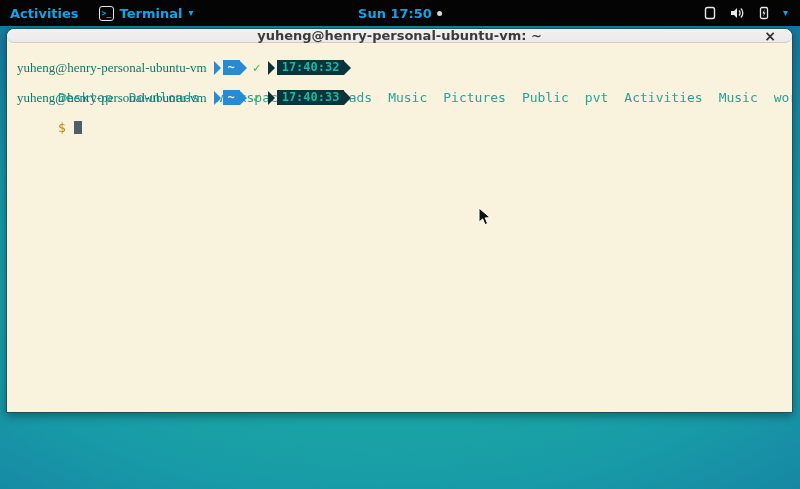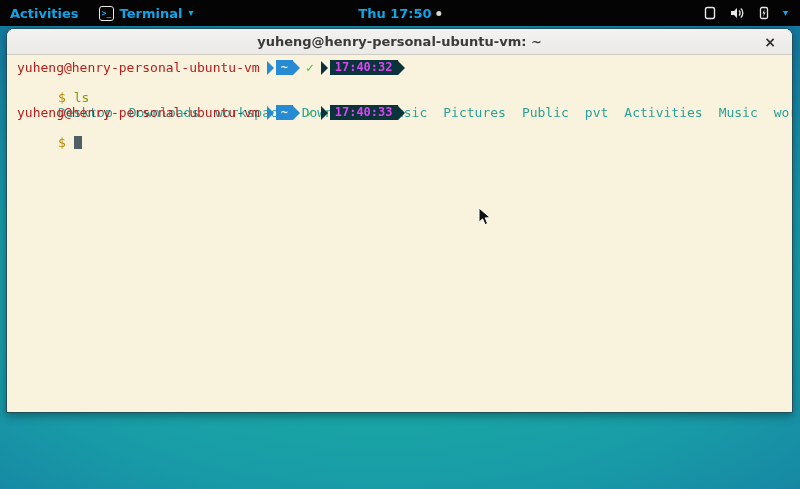--- a/index.html
+++ b/index.html
@@ -37,52 +37,52 @@
   .tb-right svg { display:block; }
 
   
   .window {
     position:absolute; left:6px; top:28px; width:787px; height:385px;
     border:1px solid #20505c; border-radius:8px 8px 0 0;
     box-shadow:0 3px 10px rgba(0,0,0,0.35);
     background:#f9f3dd; overflow:hidden; z-index:2;
   }
   .titlebar {
-    position:relative; height:26px;
+    position:relative; height:14px;
     background:linear-gradient(#f4f2f0,#eceae7);
     border-bottom:1px solid #cfcbc6;
     display:flex; align-items:center; justify-content:center;
-    font-size:13px; font-weight:700; color:#3a3a3a;
+    font-size:13px; font-weight:700; color:#3a3a3a;border-radius:10px;
   }
   .close-btn {
     position:absolute; right:16px; top:50%; transform:translateY(-50%);
     font-size:14px; font-weight:700; color:#2f2f2f; line-height:14px; cursor:default;
   }
   .term {
     position:absolute; top:27px; left:0; right:0; bottom:0;
     background:#f9f3dd;
     font-family:"DejaVu Sans Mono", monospace;
     font-size:13px; line-height:15px; color:#657b83;
     padding:4px 2px;
   }
   .tline { height:15px; white-space:pre; }
   .prompt-line { display:flex; align-items:center; padding-left:8px; }
-  .host { color:#b91c1c; }
+  .host { color:#0f766e;font-family:Liberation Serif, serif; }
 
   
   .pl { display:inline-flex; align-items:center; margin-left:7px; }
   .tri { width:0; height:0; border-top:7px solid transparent; border-bottom:7px solid transparent; }
   .tri-l { margin-right:2px; }
   .pl-body {
     height:15px; line-height:15px; font-size:12px; padding:0 5px; font-weight:700;
   }
   .pl-blue .tri { border-left:7px solid #268bd2; }
   .pl-blue .pl-body { background:#268bd2; color:#f3efdf; }
   .pl-dark .tri { border-left:7px solid #0a333c; }
-  .pl-dark .pl-body { background:#0a333c; color:#d946ef; }
+  .pl-dark .pl-body { background:#0a333c; color:#14b8a6; }
   .check { color:#3cbd3c; font-weight:700; margin-left:6px; }
 
   .dollar { color:#b58900; }
   .cmd { color:#859900; margin-left:8px; }
   .dirs { padding-left:2px; }
   .dir { color:#2aa198; margin-right:16px;margin-top:9px; }
   .dir:last-child { margin-right:0; }
   .cursor-block {
     display:inline-block; width:8px; height:13px; background:#505e66;
     vertical-align:-2px; margin-left:8px;
@@ -98,21 +98,21 @@
 <div class="top-bar">
   <div class="tb-left">
     <div class="tb-item">Activities</div>
     <div class="tb-item">
       <span class="term-icon">&gt;_</span>
       <span>Terminal</span>
       <span class="caret">▾</span>
     </div>
   </div>
   <div class="tb-center">
-    <span>Thu 17:50</span>
+    <span>Sun 17:50</span>
     <span class="notif-dot"></span>
   </div>
   <div class="tb-right">
     <span>
       <svg width="16" height="16" viewBox="0 0 16 16">
           <rect x="3.5" y="2.5" width="9" height="11" rx="2" fill="none" stroke="#e8e8e8" stroke-width="1.4"></rect>
         </svg>
     </span>
     <span>
       <svg width="16" height="16" viewBox="0 0 16 16">
@@ -147,23 +147,20 @@
         <span class="tri"></span>
       </span>
       <span class="check">✓</span>
       <span class="pl pl-dark">
         <span class="tri tri-l"></span>
         <span class="pl-body">17:40:32</span>
         <span class="tri"></span>
       </span>
     </div>
 
-    <div class="tline cmd-line">
-      <span class="dollar">$</span><span class="cmd">ls</span>
-    </div>
 
     <div class="tline dirs">
       <span class="dir">Desktop</span><span class="dir">Downloads</span><span class="dir">workspace</span><span class="dir">Downloads</span><span class="dir">Music</span><span class="dir">Pictures</span><span class="dir">Public</span><span class="dir">pvt</span><span class="dir">Activities</span><span class="dir">Music</span><span class="dir">workspace</span>
     </div>
 
     <div class="tline prompt-line">
       <span class="host">yuheng@henry-personal-ubuntu-vm</span>
       <span class="pl pl-blue">
         <span class="tri tri-l"></span>
         <span class="pl-body">~</span>

